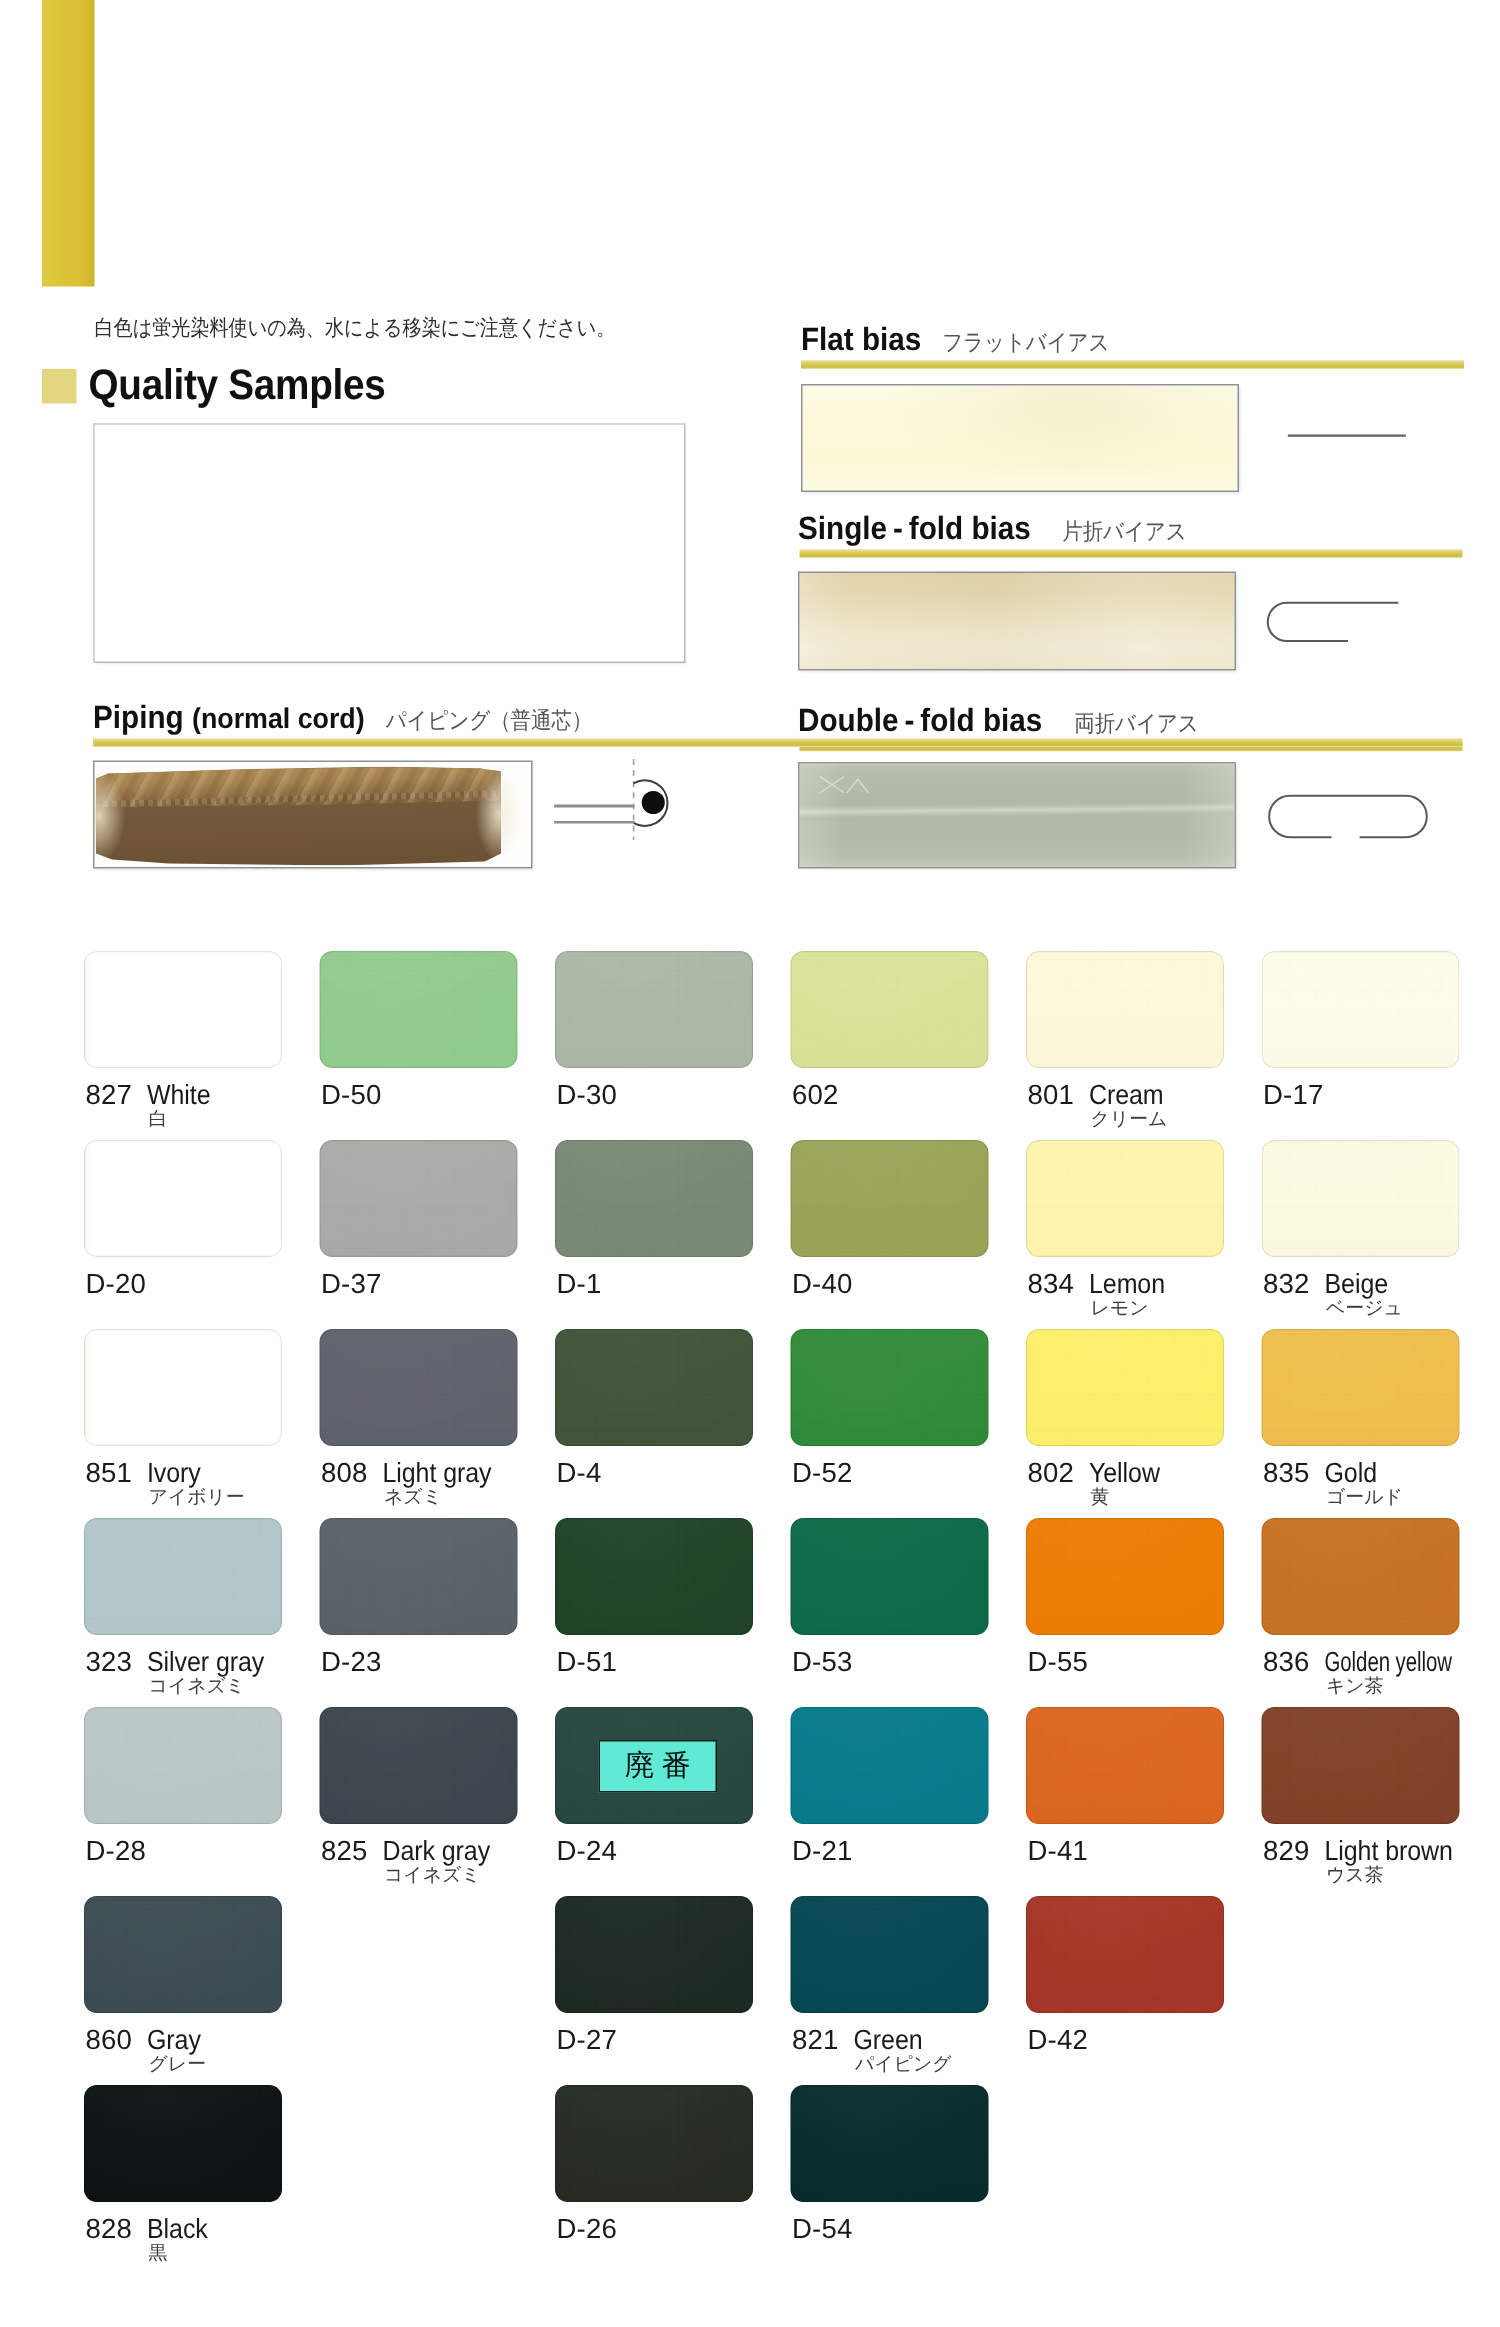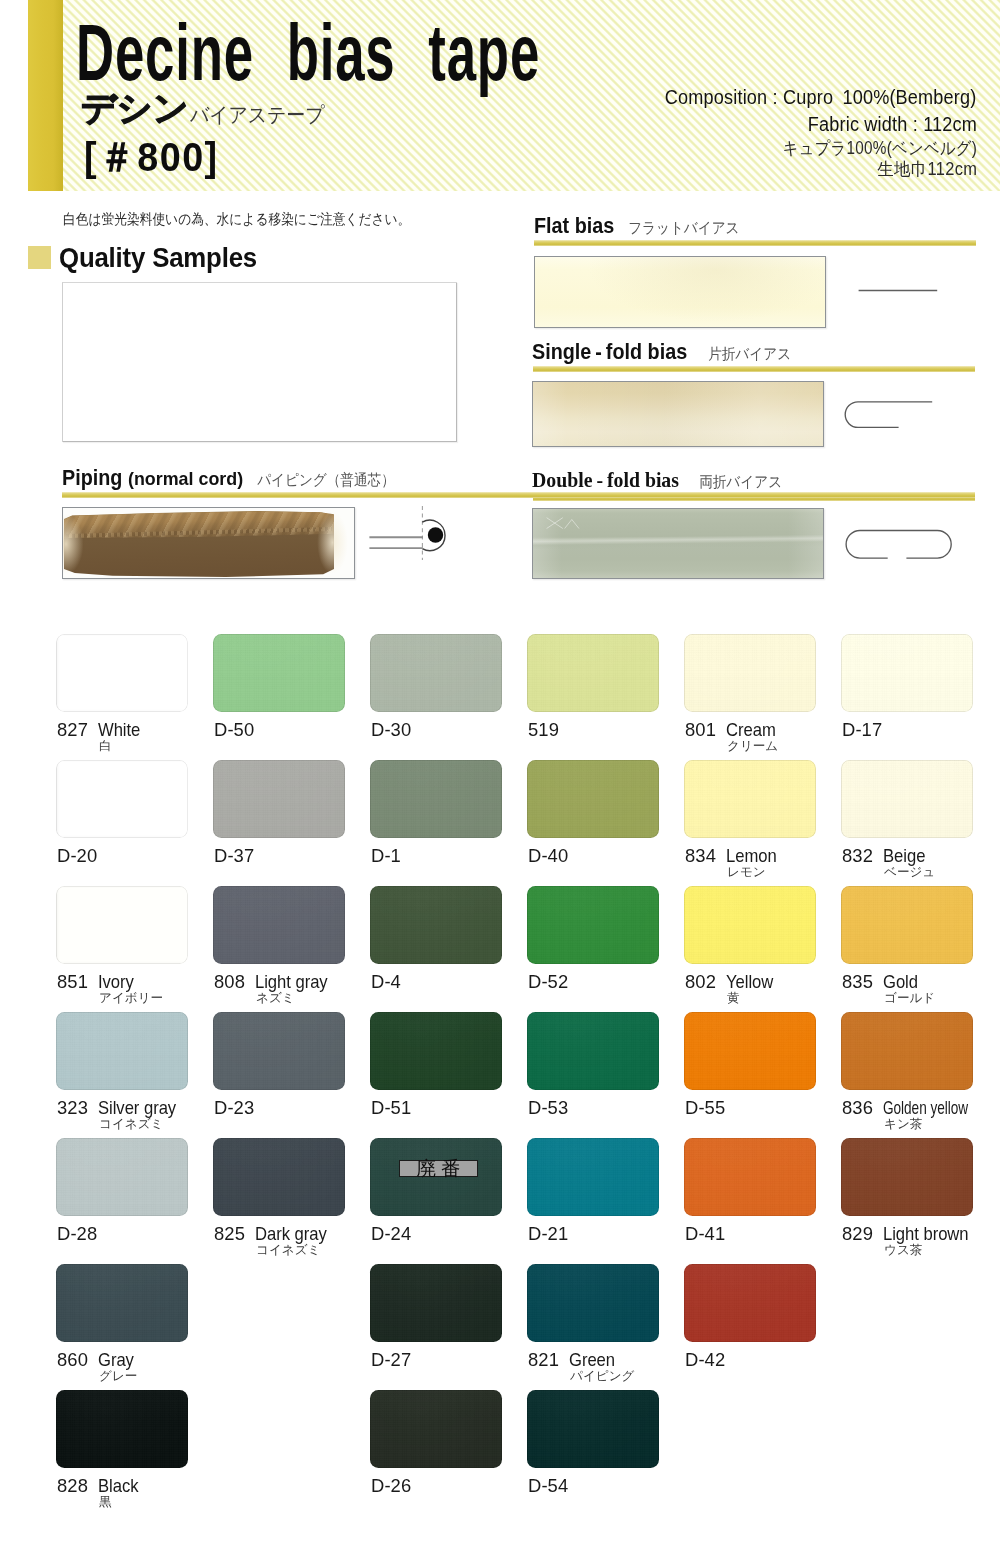--- a/index.html
+++ b/index.html
@@ -189,42 +189,32 @@
       linear-gradient(180deg, rgba(255,255,255,0.015) 0%, rgba(0,0,0,0.00) 40%, rgba(0,0,0,0.006) 100%);
     box-shadow: inset 0 0 0 0.8px rgba(0,0,0,0.10);
     pointer-events:none;
   }
   .sw-meta { position:absolute; left:0; top:86px; width:170px; }
   .sw-code { position:absolute; left:1px; top:0; font-size:18.4px; line-height:19px; color:#1a1a1a; white-space:nowrap; letter-spacing:0.1px;}
   .sw-name { position:absolute; left:42px; top:0; font-size:18.4px; line-height:19px; color:#1a1a1a; white-space:nowrap; letter-spacing:-0.05px; display:inline-block; transform:scaleX(0.905); transform-origin:left top;}
   .sw-name.narrow { transform:scaleX(0.74); }
   .sw-ja { position:absolute; left:43px; top:19px; font-size:12.6px; line-height:14px; color:#3d3d3d; white-space:nowrap;}
   .disc {
-    position:absolute; left:29px; top:22px; width:79px; height:17px;
-    background:#a3a3a3; border:1.2px solid #1c1c1c;
+    position:absolute; left:29px; top:22px; width:79px; height:35px;
+    background:#5eead4; border:1.2px solid #1c1c1c;
     display:flex; align-items:center; justify-content:center;
     font-size:19.5px; line-height:19.5px; letter-spacing:5px; color:#0d0d0d; font-weight:500;
     text-indent:5px; z-index:3;
   }
 </style>
 </head>
 <body>
 
 <div id="page">
 <div class="header-bar"></div>
-<div class="header">
-  <div class="title-en">Decine bias tape</div>
-  <div class="title-ja">デシン</div>
-  <div class="title-ja-sub">バイアステープ</div>
-  <div class="title-code">[＃800]</div>
-  <div class="spec spec-en1">Composition : Cupro 100%(Bemberg)</div>
-  <div class="spec spec-en2">Fabric width : 112cm</div>
-  <div class="spec spec-ja1">キュプラ100%(ベンベルグ)</div>
-  <div class="spec spec-ja2">生地巾112cm</div>
-</div>
 <div class="notice">白色は蛍光染料使いの為、水による移染にご注意ください。</div>
 <div class="qs-chip"></div>
 <div class="qs-label">Quality Samples</div>
 <div class="qs-box"></div>
 <div class="sec" style="left:534px;top:214px;width:442px;">
   <div class="sec-title" style="left:0;top:0;">
     <span class="en">Flat bias</span><span class="ja">フラットバイアス</span>
   </div>
   <div class="sec-rule" style="left:0;top:26px;width:442px;"></div>
   <div class="sample-box flat-sample" style="left:0;top:42px;width:292px;height:72px;"></div>
@@ -236,21 +226,21 @@
   <div class="sec-title" style="left:0;top:0;">
     <span class="en">Single - fold bias</span><span class="ja">片折バイアス</span>
   </div>
   <div class="sec-rule" style="left:1px;top:26px;width:442px;"></div>
   <div class="sample-box single-sample" style="left:0;top:41px;width:292px;height:66px;"></div>
   <svg class="sec-icon" style="position:absolute;left:305px;top:55px;" width="110" height="45" viewBox="0 0 110 45">
     <path d="M95.2 6.8 H21 A12.8 12.8 0 0 0 21 32.4 H61.6" fill="none" stroke="#5a5a5a" stroke-width="1.35"></path>
   </svg>
 </div>
 <div class="sec" style="left:532px;top:468px;width:444px;">
-  <div class="sec-title" style="left:0;top:0;font-family:Liberation Serif, serif;">
+  <div class="sec-title" style="left:0;top:0;">
     <span class="en">Double - fold bias</span><span class="ja">両折バイアス</span>
   </div>
   <div class="sec-rule" style="left:1px;top:27px;width:442px;"></div>
   <div class="sample-box double-sample" style="left:0;top:40px;width:292px;height:71px;">
     <svg class="fold-mark" viewBox="0 0 36 20">
           <path d="M2 3 L20 15 M2 15 L20 3 M22 15 L30 5 L38 15" fill="none" stroke="rgba(255,255,255,0.45)" stroke-width="1.1"></path>
         </svg>
   </div>
   <svg class="sec-icon" style="position:absolute;left:305px;top:55px;" width="125" height="45" viewBox="0 0 125 45">
     <path d="M50.7 35.1 H22.9 A13.8 13.8 0 0 1 22.9 7.5 H100.4 A13.8 13.8 0 0 1 100.4 35.1 H69.4" fill="none" stroke="#5a5a5a" stroke-width="1.35"></path>
@@ -292,21 +282,21 @@
 </div>
 <div class="sw" style="left:370px;top:634px;">
   <div class="sw-chip" style="background-color: rgb(173, 184, 168);"></div>
   <div class="sw-meta">
     <div class="sw-code">D-30</div>
   </div>
 </div>
 <div class="sw" style="left:527px;top:634px;">
   <div class="sw-chip" style="background-color: rgb(220, 228, 152);"></div>
   <div class="sw-meta">
-    <div class="sw-code">519</div>
+    <div class="sw-code">602</div>
   </div>
 </div>
 <div class="sw" style="left:684px;top:634px;">
   <div class="sw-chip" style="background-color: rgb(254, 250, 218);"></div>
   <div class="sw-meta">
     <div class="sw-code">801</div>
     <div class="sw-name">Cream</div>
     <div class="sw-ja">クリーム</div>
   </div>
 </div>

